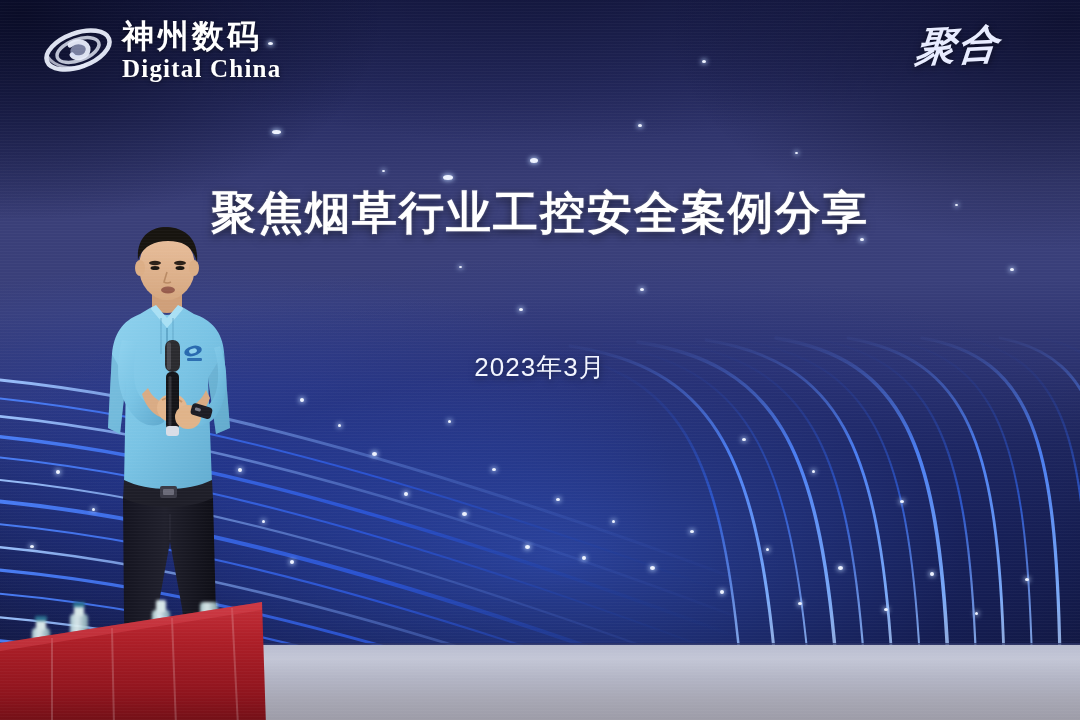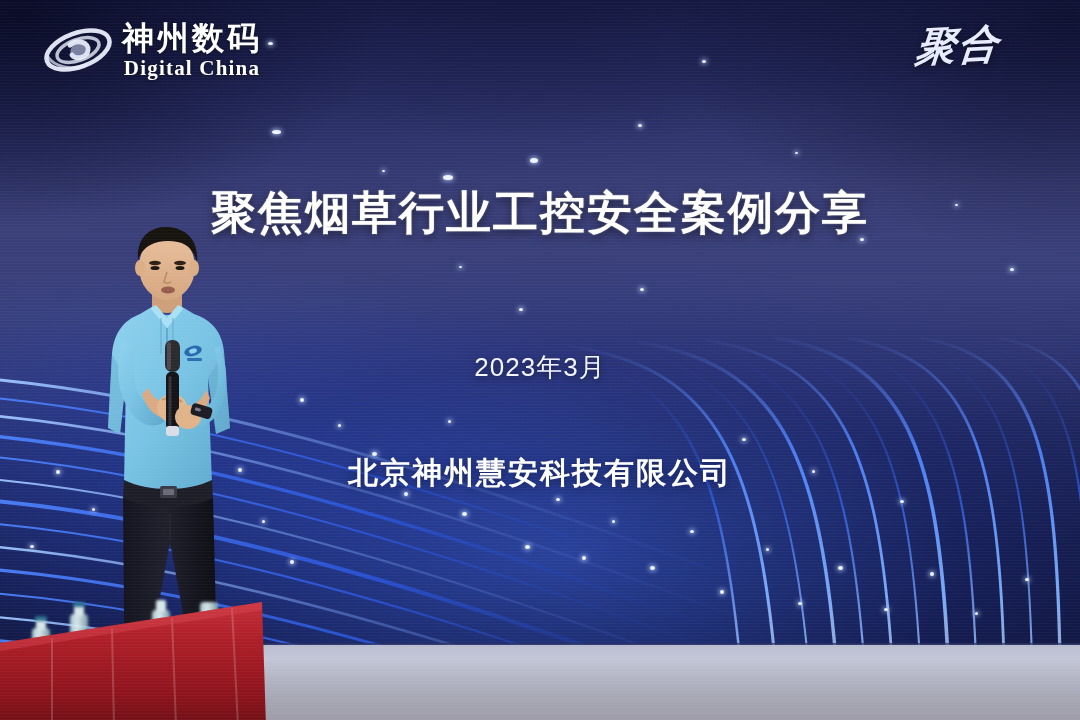--- a/index.html
+++ b/index.html
@@ -64,27 +64,27 @@
     position:absolute; left:0; top:453px; width:1080px;
     text-align:center; font-size:30px; font-weight:bold; color:#ffffff;
     letter-spacing:2px;
     text-shadow:0 2px 8px rgba(10,20,70,.65);
   }
 
   
   .brand { position:absolute; left:40px; top:19px; display:flex; align-items:center; }
   .brand-mark { width:76px; height:62px; margin-right:6px; }
   .brand-mark svg { width:100%; height:100%; display:block; }
-  .brand-text { display:flex; flex-direction:column; line-height:1;align-items:center; }
+  .brand-text { display:flex; flex-direction:column; line-height:1; }
   .brand-cn {
     font-size:32px; font-weight:bold; color:#fff; letter-spacing:3px;
     text-shadow:0 1px 4px rgba(0,0,0,.5);
   }
   .brand-en {
-    font-size:21px; font-weight:bold; color:#ffffff; letter-spacing:1.2px;
+    font-size:25px; font-weight:bold; color:#ffffff; letter-spacing:1.2px;
     margin-top:4px; font-family:"Liberation Serif", serif;
     text-shadow:0 1px 4px rgba(0,0,0,.5);
   }
 
   
   .slogan { position:absolute; right:24px; top:18px; text-align:right; }
   .slogan-cal {
     font-size:40px; font-weight:bold; color:#e8ecff;
     font-family:"Liberation Serif","DejaVu Serif",serif;
     font-style:italic; letter-spacing:2px;
@@ -250,21 +250,20 @@
     <span class="p" style="left:238px;top:468px;width:4px;height:4px;"></span>
     <span class="p" style="left:262px;top:520px;width:3px;height:3px;"></span>
     <span class="p" style="left:290px;top:560px;width:4px;height:4px;"></span>
     <span class="p" style="left:742px;top:438px;width:4px;height:3px;"></span>
     <span class="p" style="left:812px;top:470px;width:3px;height:3px;"></span>
     <span class="p" style="left:900px;top:500px;width:4px;height:3px;"></span>
   </div>
 
   <div class="slide-title">聚焦烟草行业工控安全案例分享</div>
   <div class="slide-date">2023年3月</div>
-  <div class="slide-company">北京神州慧安科技有限公司</div>
 
   <div class="brand">
     <span class="brand-mark">
       <svg viewBox="0 0 76 62">
         <g fill="none" stroke="#e9edfb" stroke-linecap="round">
           <ellipse cx="38" cy="31" rx="33" ry="17" transform="rotate(-20 38 31)" stroke-width="4.5" opacity=".95"></ellipse>
           <ellipse cx="38" cy="31" rx="22" ry="10.5" transform="rotate(-20 38 31)" stroke-width="3.5" opacity=".8"></ellipse>
           <path d="M30 26 C37 20 49 23 48 31 C47 39 36 41 32 36" stroke-width="5" opacity=".95"></path>
           <path d="M8 38 C14 47 30 52 46 46" stroke-width="3" opacity=".7"></path>
         </g>

